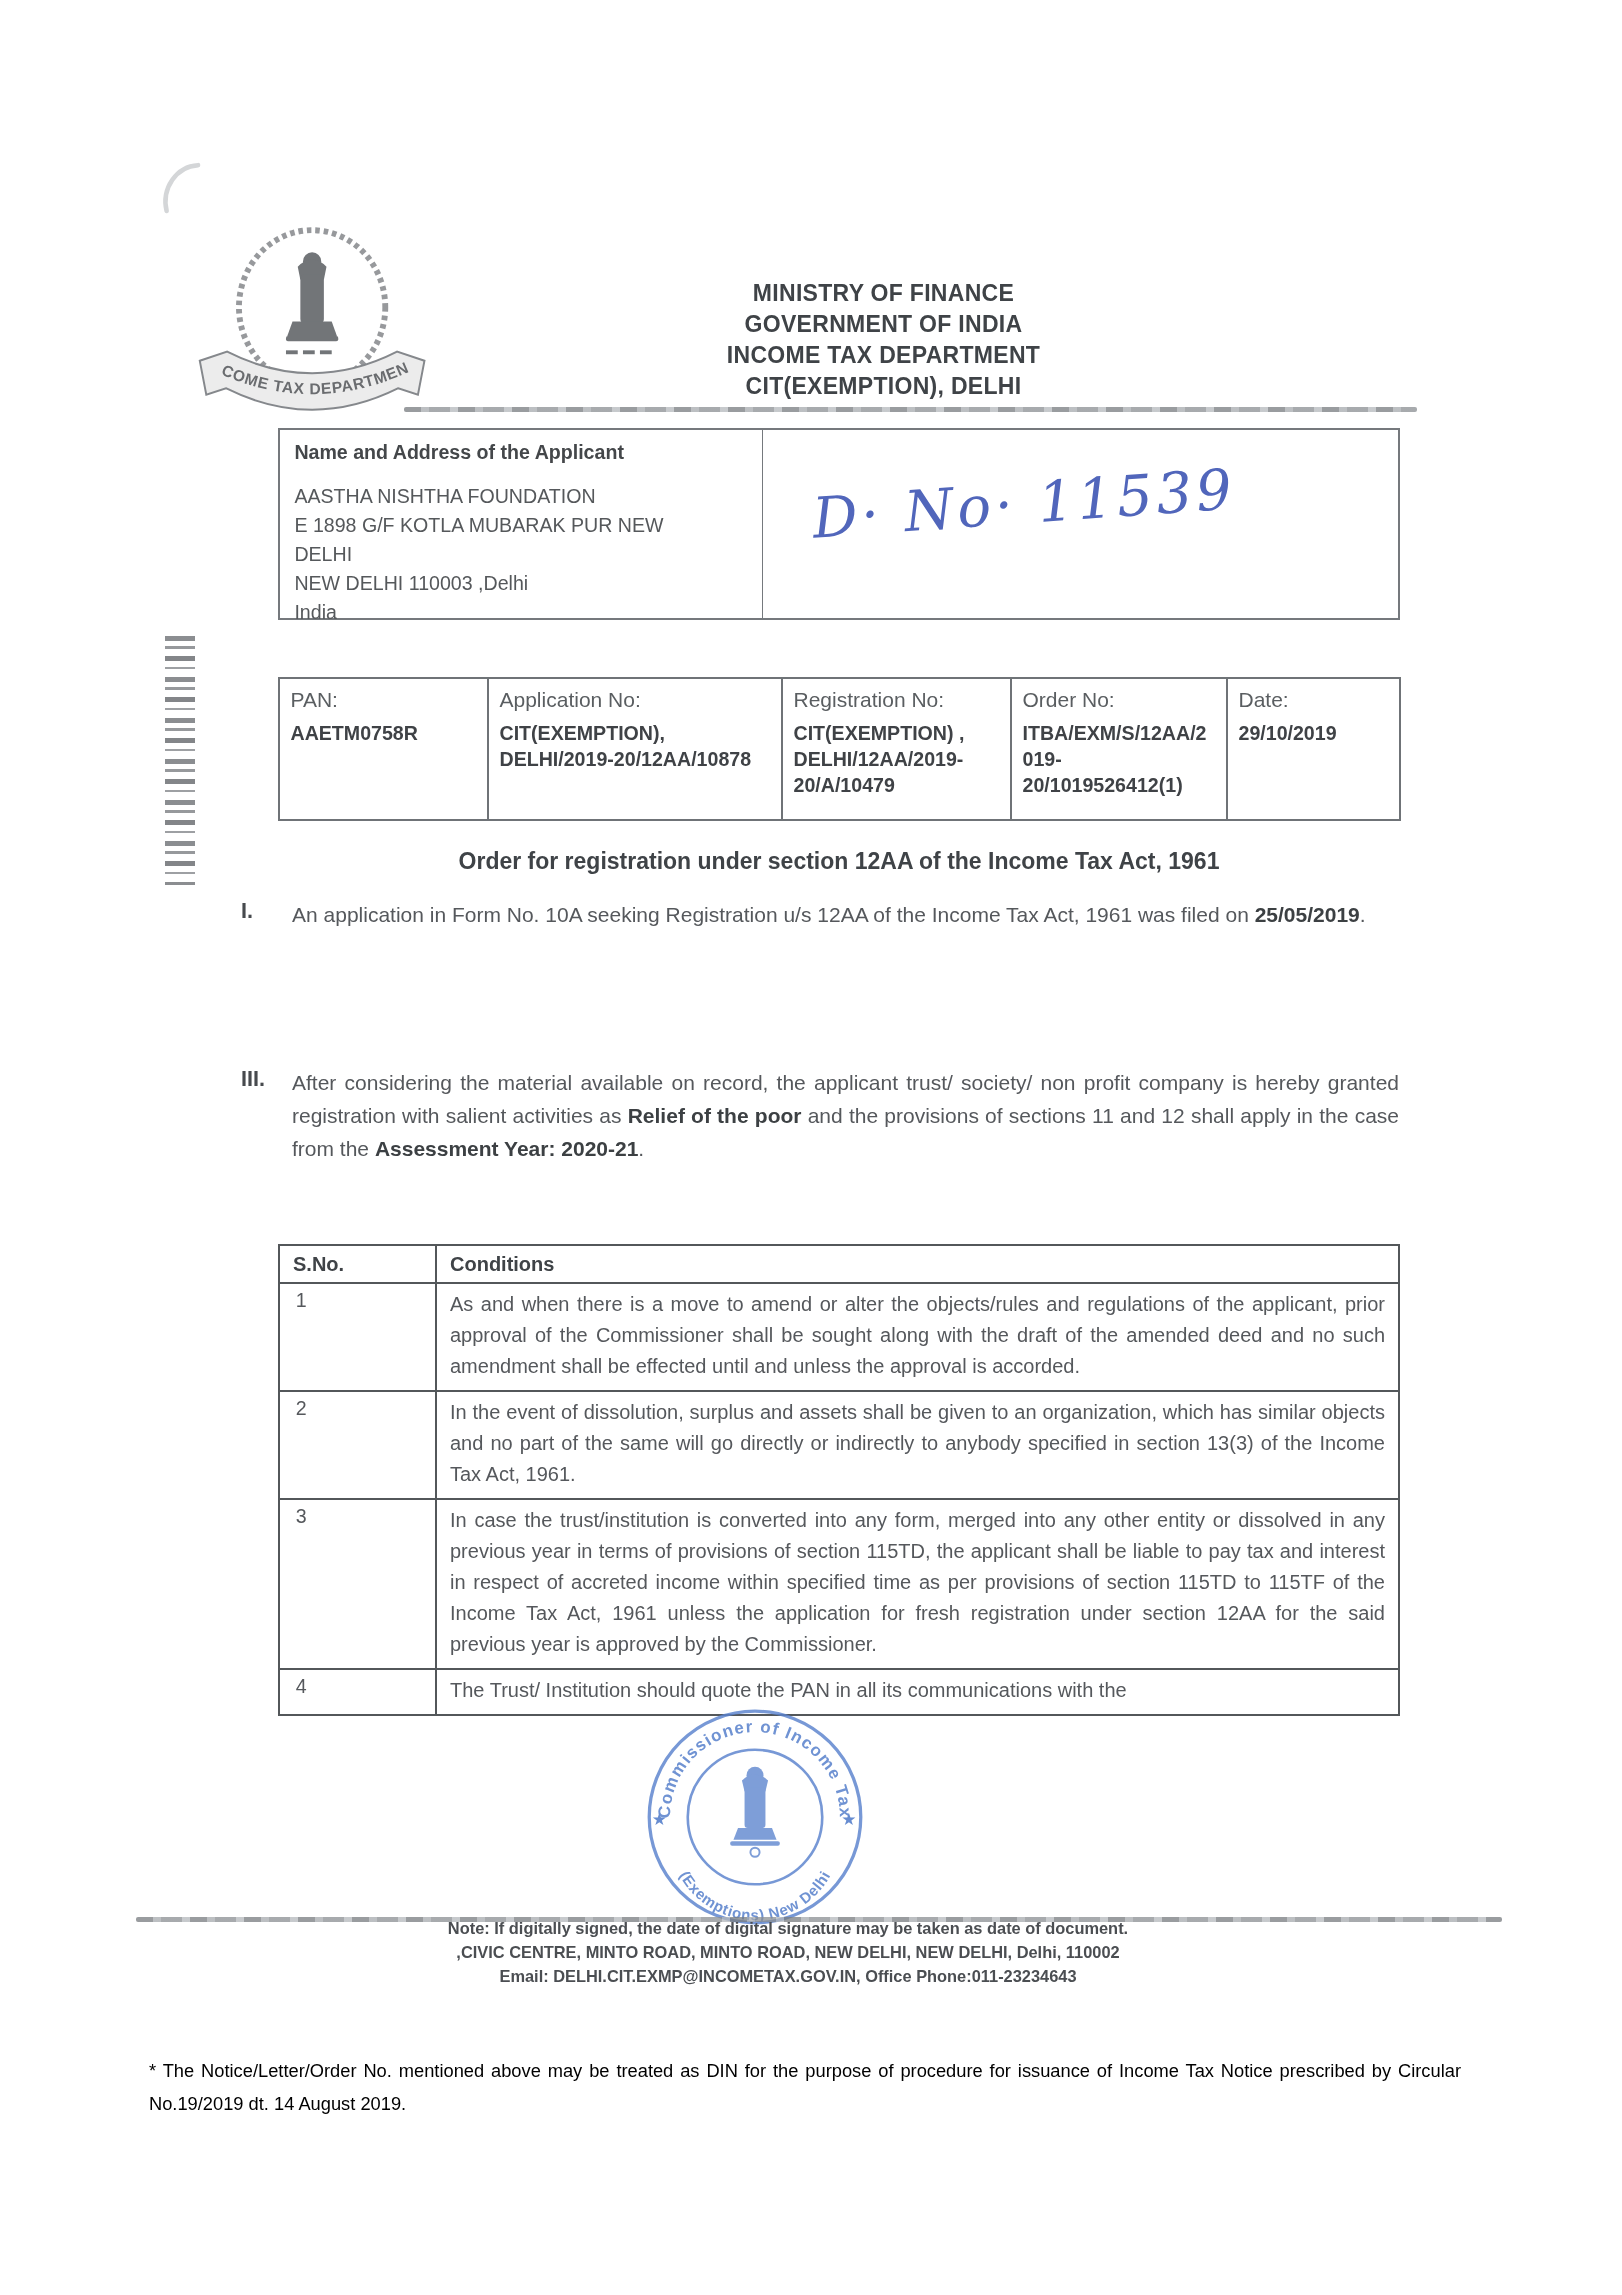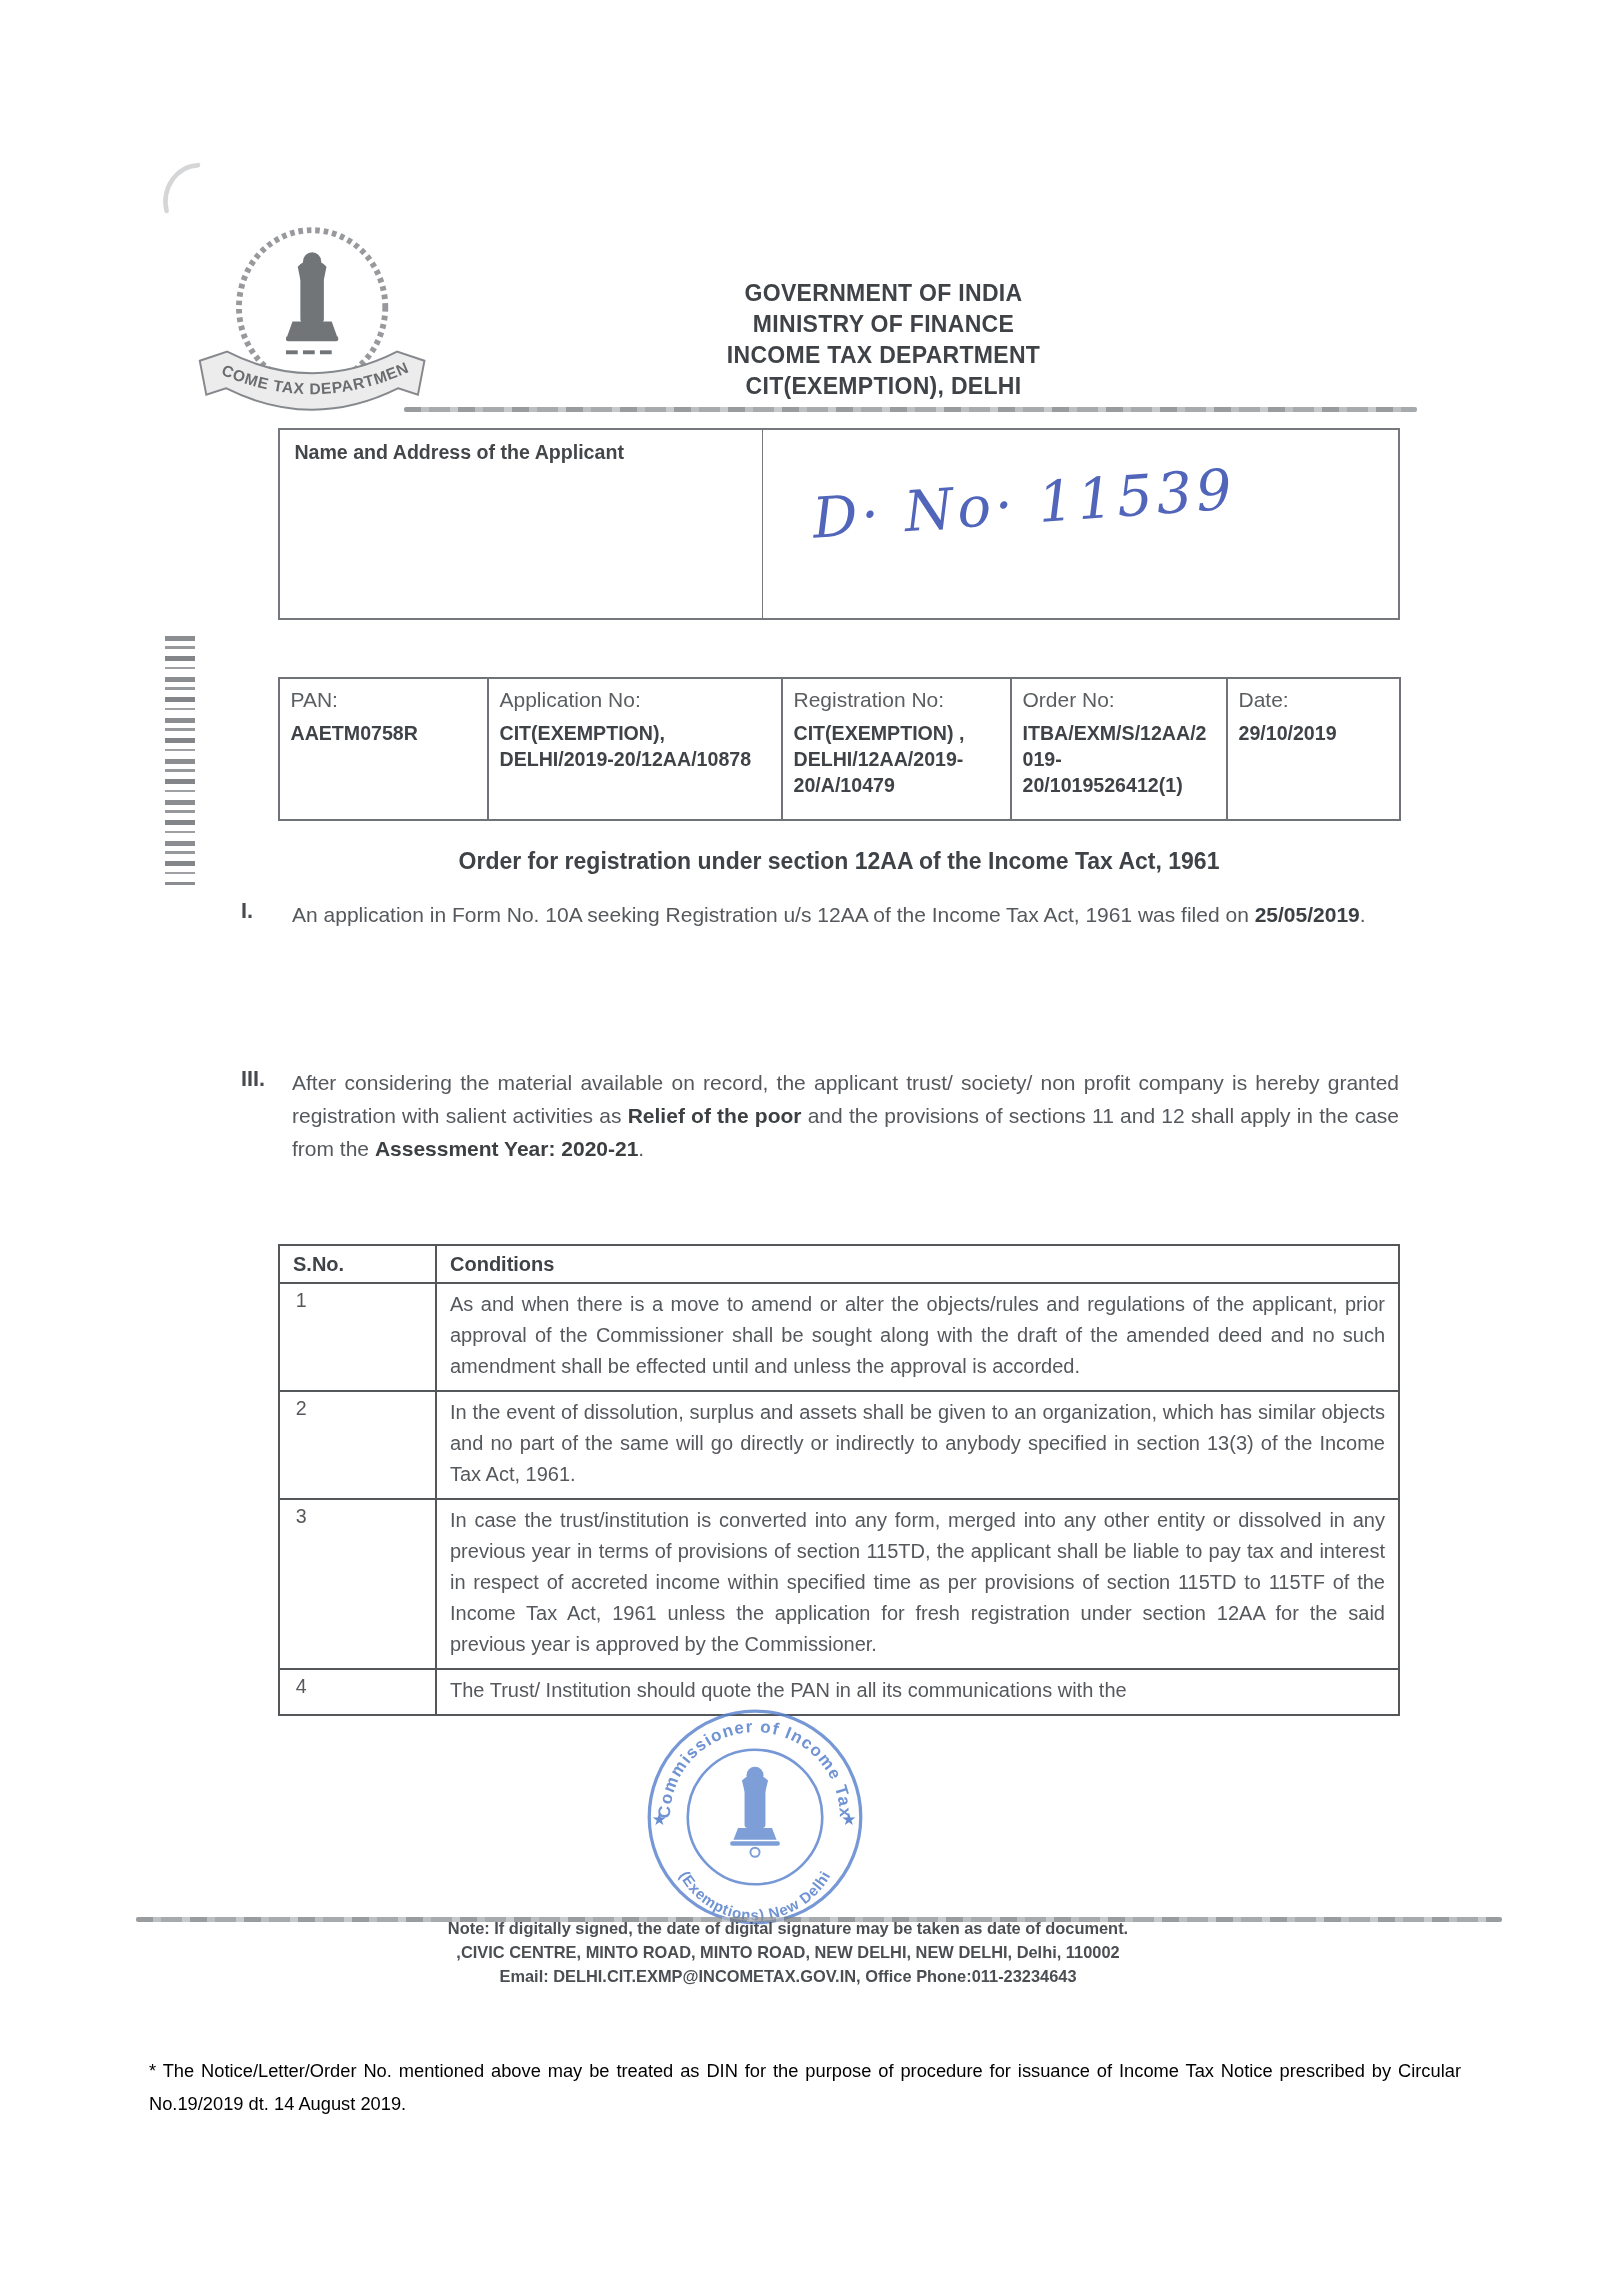--- a/index.html
+++ b/index.html
@@ -91,30 +91,37 @@
     <g>
       <path d="M18 210 L60 196 Q190 262 320 196 L362 210 L352 262 L322 252 Q190 318 58 252 L28 262 Z" fill="#ececec" stroke="#85888c" stroke-width="3"></path>
       <path id="bannerPath" d="M48 230 Q190 292 332 230" fill="none"></path>
       <text font-size="24" font-weight="bold" fill="#4a4d51" opacity="0.8" letter-spacing="1">
         <textPath href="#bannerPath" startOffset="50%" text-anchor="middle">INCOME TAX DEPARTMENT</textPath>
       </text>
     </g>
   </svg>
 
   <div class="header-text">
+    <div>MINISTRY OF FINANCE</div>
     <div>GOVERNMENT OF INDIA</div>
-    <div>MINISTRY OF FINANCE</div>
     <div>INCOME TAX DEPARTMENT</div>
     <div>CIT(EXEMPTION), DELHI</div>
   </div>
   <div class="grainy hdr-divider"></div>
 
   <div class="applicant">
     <div class="left">
       <div class="applicant-label">Name and Address of the Applicant</div>
+      <div class="applicant-address">
+        <div>AASTHA NISHTHA FOUNDATION</div>
+        <div>E 1898 G/F KOTLA MUBARAK PUR NEW</div>
+        <div>DELHI</div>
+        <div>NEW DELHI 110003 ,Delhi</div>
+        <div>India</div>
+      </div>
     </div>
     <div class="right">
       <div class="d-no">D· No·  11539</div>
     </div>
   </div>
 
   <div class="barcode"></div>
 
   <table class="details">
     <colgroup>

